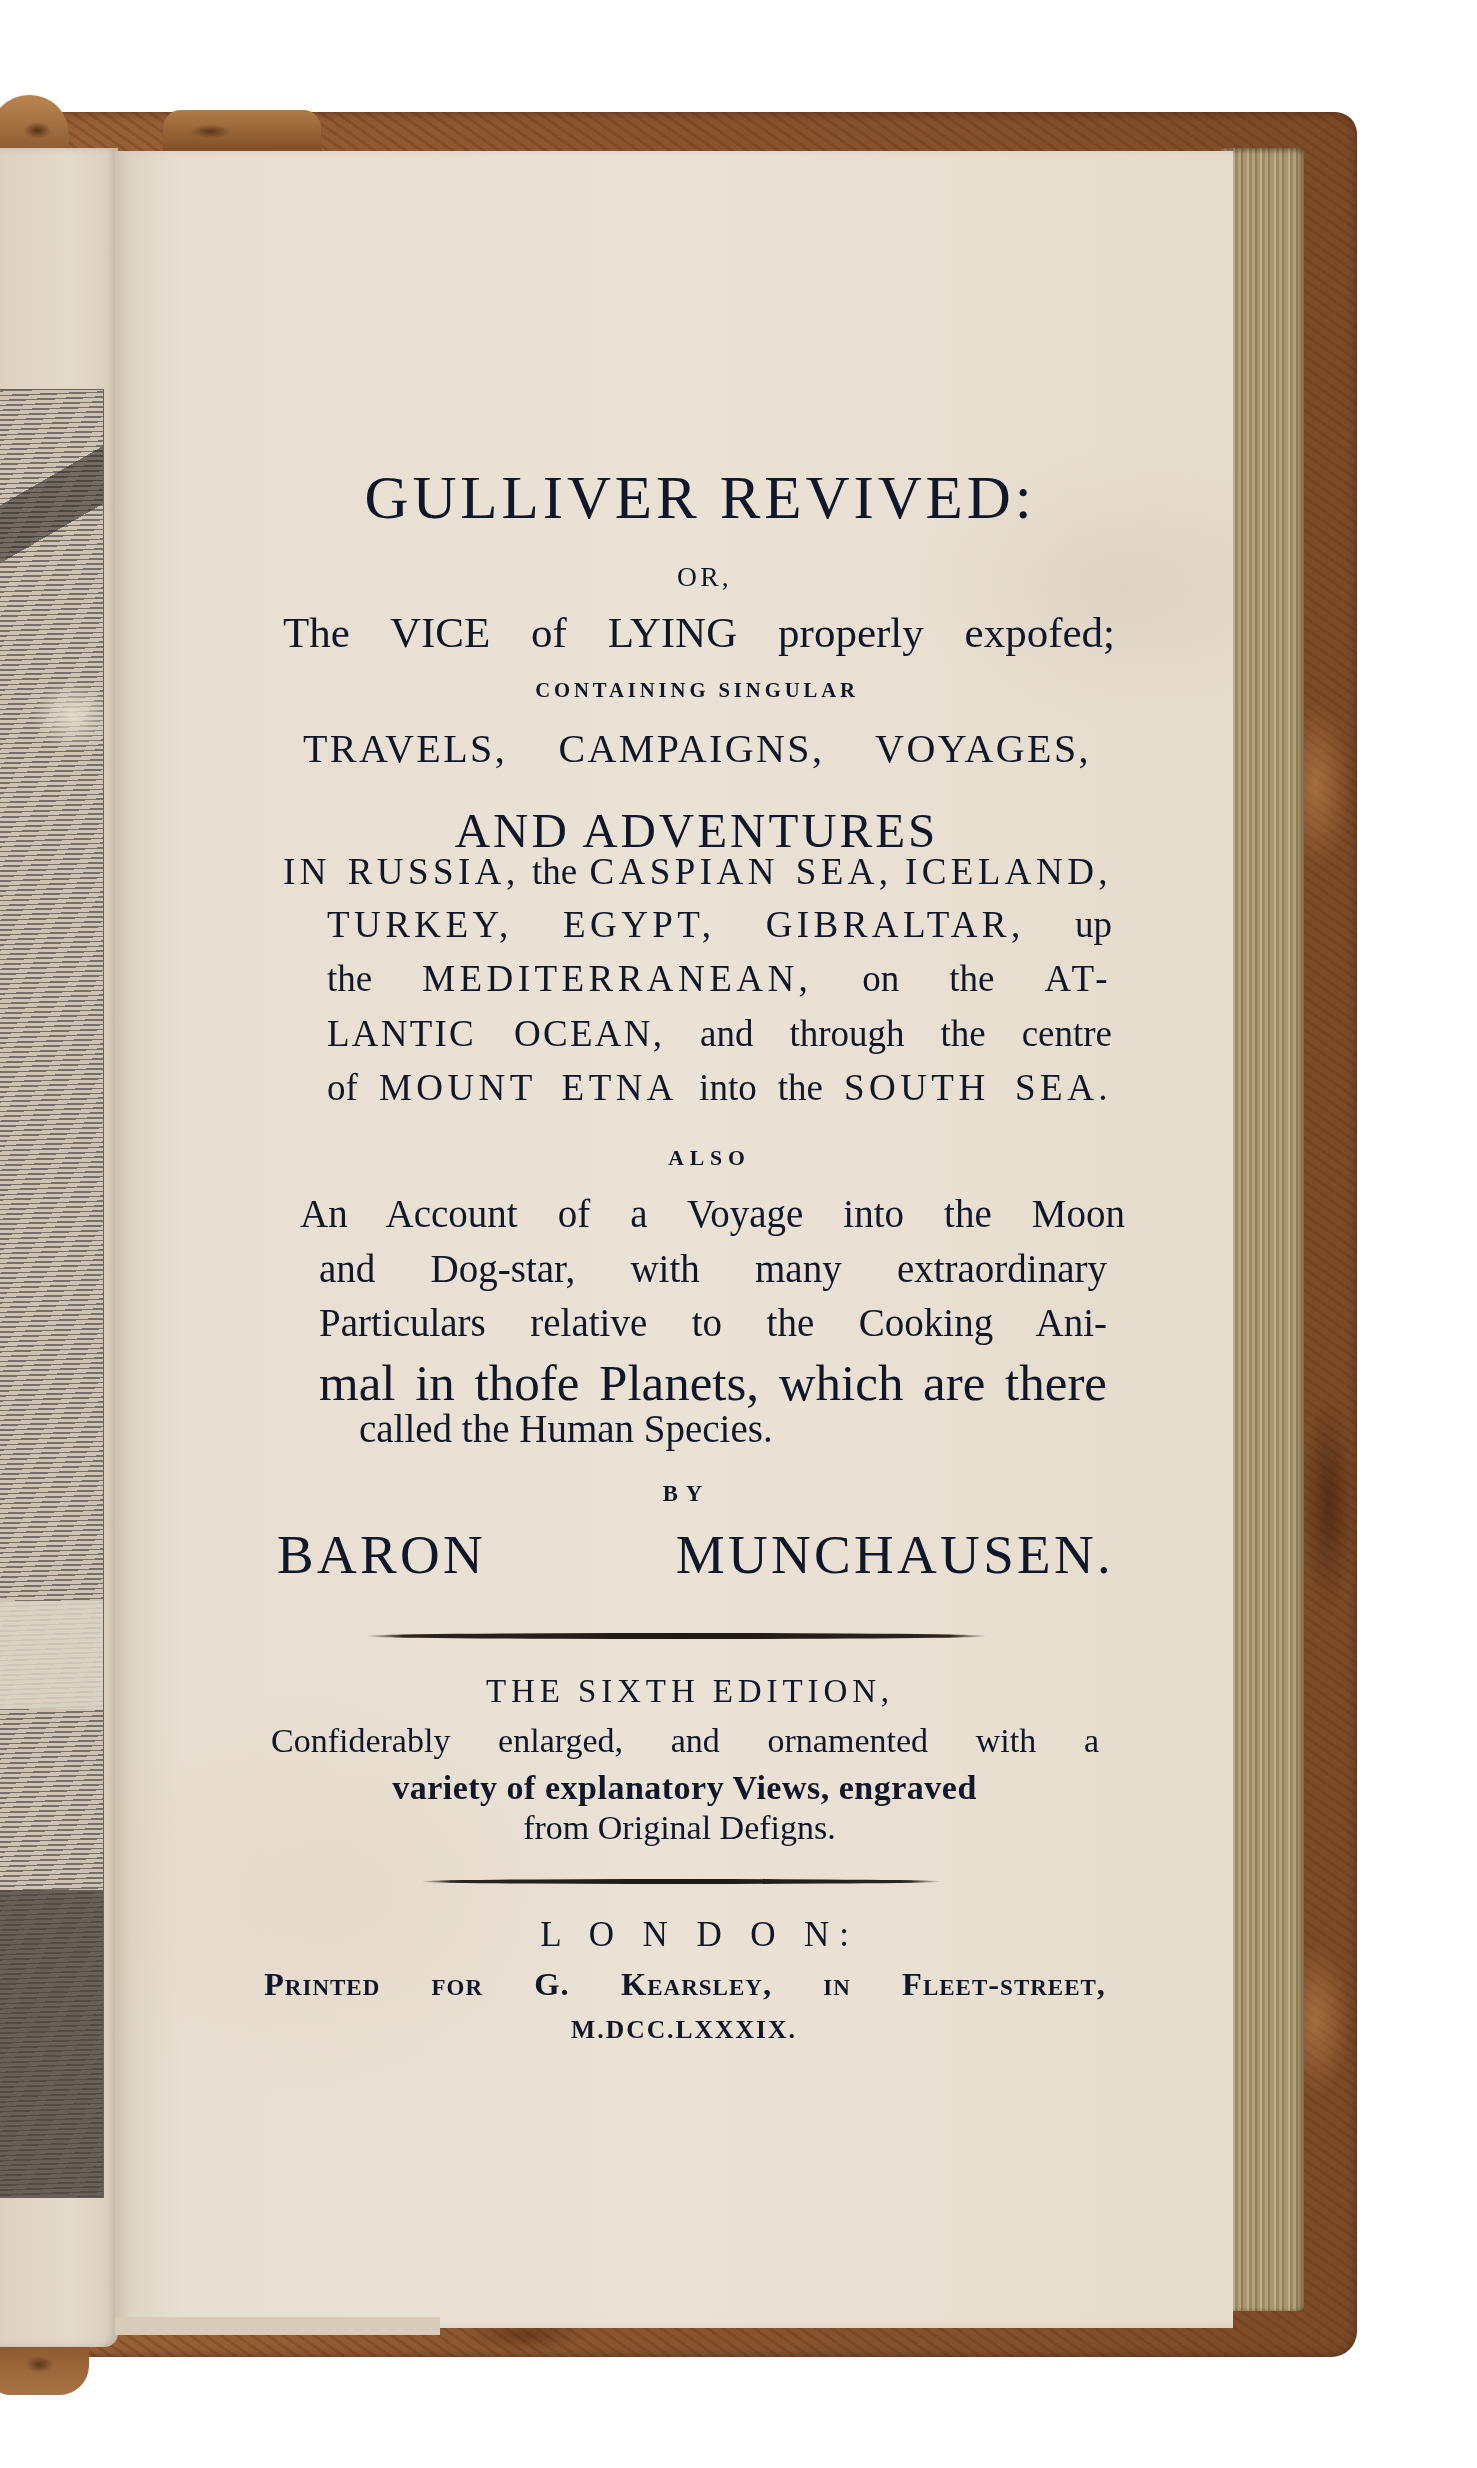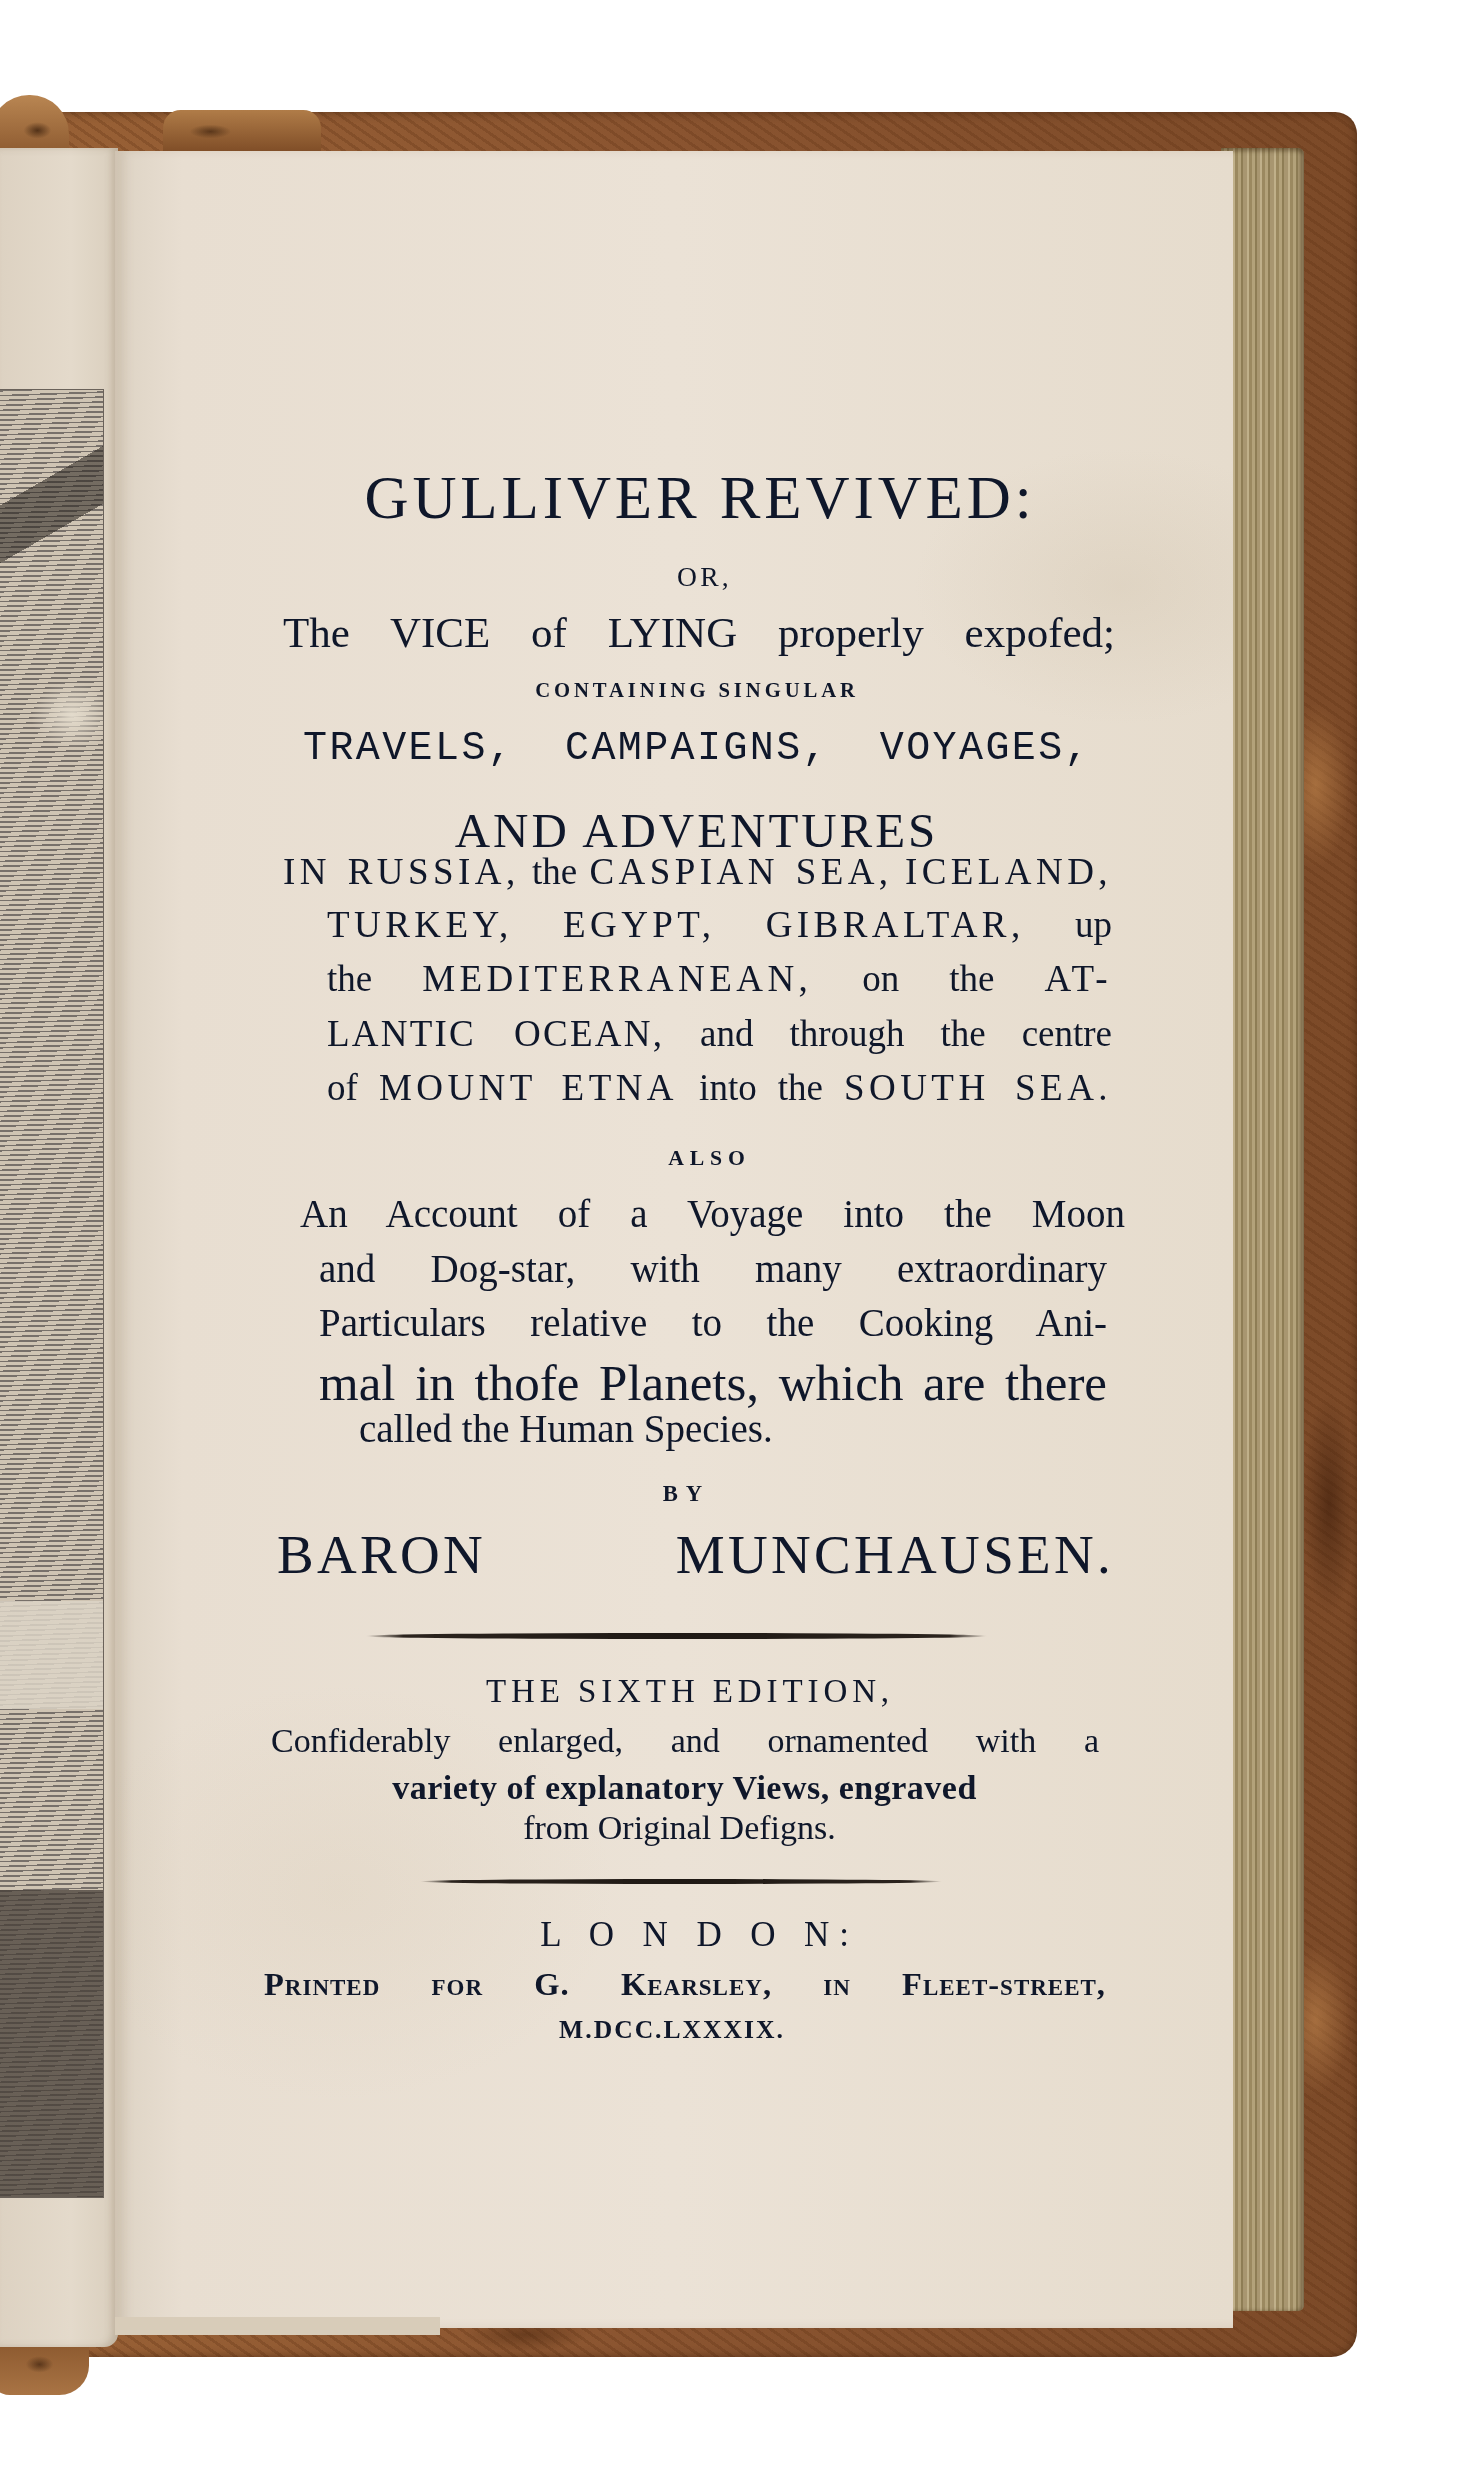--- a/index.html
+++ b/index.html
@@ -128,21 +128,21 @@
 <div class="line center caps" style="left:296px; width:808px; top:467px; font-size:61px; letter-spacing:3.9px;">GULLIVER REVIVED:</div>
 
 <div class="line center sc" style="left:591px; width:227px; top:563px; font-size:27.6px;">OR,</div>
 
 <div class="line just" style="left:283px; width:832px; top:611px; font-size:43px;">
   <span>The </span><span>VICE</span><span> of </span><span>LYING</span><span> properly expofed;</span>
 </div>
 
 <div class="line center" style="left:463px; width:468px; top:680px; font-size:20.7px; letter-spacing:3.9px; font-weight:bold;">CONTAINING SINGULAR</div>
 
-<div class="line just caps" style="left:303px; width:788px; top:729px; font-size:40px;font-family:Liberation Mono, monospace;">TRAVELS, CAMPAIGNS, VOYAGES,</div>
+<div class="line just caps" style="left:303px; width:788px; top:729px; font-size:40px;">TRAVELS, CAMPAIGNS, VOYAGES,</div>
 <div class="line center caps" style="left:433px; width:527px; top:777px; font-size:49px;margin-top:29px;">AND ADVENTURES</div>
 
 <div class="line just" style="left:283px; width:829px; top:853px; font-size:37px;">
   <span class="sc">IN RUSSIA,</span><span> the </span><span class="sc">CASPIAN SEA,</span><span> </span><span class="sc">ICELAND,</span>
 </div>
 <div class="line just" style="left:327px; width:785px; top:906px; font-size:37px;">
   <span class="sc">TURKEY,</span><span> </span><span class="sc">EGYPT,</span><span> </span><span class="sc">GIBRALTAR,</span><span> up</span>
 </div>
 <div class="line just" style="left:327px; width:785px; top:960px; font-size:37px;">
   <span>the</span><span> </span><span class="sc">MEDITERRANEAN,</span><span> on the </span><span class="sc">AT-</span>
@@ -173,14 +173,14 @@
 <div class="line just" style="left:271px; width:828px; top:1724px; font-size:34px;">Confiderably enlarged, and ornamented with a</div>
 <div class="line center" style="left:335px; width:699px; top:1771px; font-size:34px; letter-spacing:0.5px;font-weight:bold;">variety of explanatory Views, engraved</div>
 <div class="line center" style="left:433px; width:493px; top:1811px; font-size:34px;">from Original Defigns.</div>
 
 <div class="rule thin" style="left:420px; width:522px; top:1879px;"></div>
 
 <div class="line center" style="left:453px; width:493px; top:1917px; font-size:35px; letter-spacing:9.9px;">L O N D O N:</div>
 
 <div class="line just sc bold" style="left:264px; width:842px; top:1968px; font-size:32.5px; letter-spacing:1px;">Printed for G. Kearsley, in Fleet-street,</div>
 
-<div class="line center sc bold" style="left:524px; width:296px; top:2017px; font-size:25.6px; letter-spacing:2px;">M.DCC.LXXXIX.</div>
+<div class="line center sc bold" style="left:536px; width:296px; top:2017px; font-size:25.6px; letter-spacing:2px;">M.DCC.LXXXIX.</div>
 
 
 </body></html>

